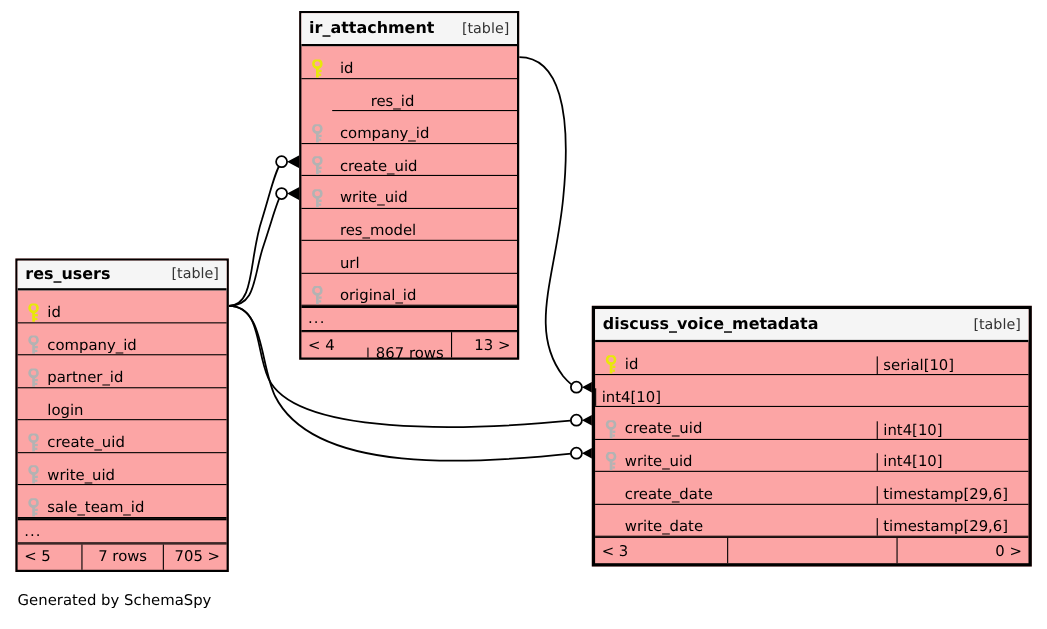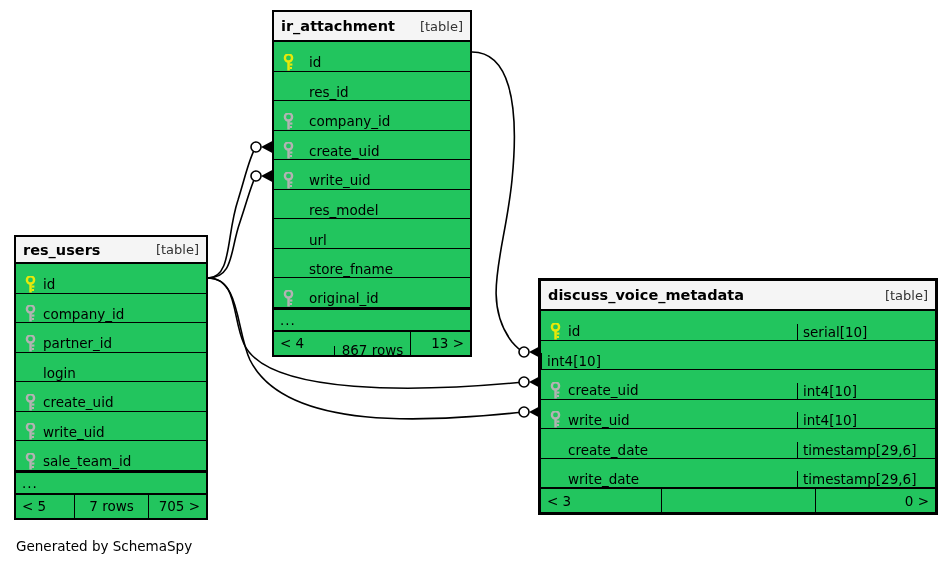--- a/index.html
+++ b/index.html
@@ -20,21 +20,21 @@
     left: 0;
     top: 0;
     width: 952px;
     height: 572px;
     pointer-events: none;
   }
 
   .table-box {
     position: absolute;
     box-sizing: border-box;
-    background: #22c55e;
+    background: #fca5a5;
     border: 2px solid #000000;
     z-index: 2;
   }
   .table-box.focal {
     border-width: 3px;
   }
 
   .tbl-header {
     display: flex;
     align-items: center;
@@ -181,21 +181,21 @@
             <svg width="11" height="17" viewBox="0 0 11 17">
               <circle cx="5.5" cy="4" r="3.6" fill="none" stroke="#e8e80a" stroke-width="2.4"></circle>
               <rect x="4.3" y="6.5" width="2.5" height="10" fill="#e8e80a"></rect>
               <rect x="6.8" y="9.5" width="2.6" height="2.1" fill="#e8e80a"></rect>
               <rect x="6.8" y="13.0" width="2.2" height="2.0" fill="#e8e80a"></rect>
             </svg>
           </span>
           <span class="col-label indent">id</span>
         </div>
       </div>
-      <div class="row" style="height: 29.5px;">
+      <div class="row" style="height: 29.5px; margin-left: 28px;">
         <div class="cell-name">
           <span class="keyslot"></span>
           <span class="col-label indent">res_id</span>
         </div>
       </div>
       <div class="row" style="height: 29.5px;">
         <div class="cell-name">
           <span class="keyslot">
             <svg width="11" height="17" viewBox="0 0 11 17">
               <circle cx="5.5" cy="4" r="3.6" fill="none" stroke="#b3b3b3" stroke-width="2.4"></circle>
@@ -236,26 +236,20 @@
       <div class="row" style="height: 29.5px;">
         <div class="cell-name">
           <span class="keyslot"></span>
           <span class="col-label indent">res_model</span>
         </div>
       </div>
       <div class="row" style="height: 29.5px;">
         <div class="cell-name">
           <span class="keyslot"></span>
           <span class="col-label indent">url</span>
-        </div>
-      </div>
-      <div class="row" style="height: 29.5px;">
-        <div class="cell-name">
-          <span class="keyslot"></span>
-          <span class="col-label indent">store_fname</span>
         </div>
       </div>
       <div class="row" style="height: 29.5px;">
         <div class="cell-name">
           <span class="keyslot">
             <svg width="11" height="17" viewBox="0 0 11 17">
               <circle cx="5.5" cy="4" r="3.6" fill="none" stroke="#b3b3b3" stroke-width="2.4"></circle>
               <rect x="4.3" y="6.5" width="2.5" height="10" fill="#b3b3b3"></rect>
               <rect x="6.8" y="9.5" width="2.6" height="2.1" fill="#b3b3b3"></rect>
               <rect x="6.8" y="13.0" width="2.2" height="2.0" fill="#b3b3b3"></rect>

